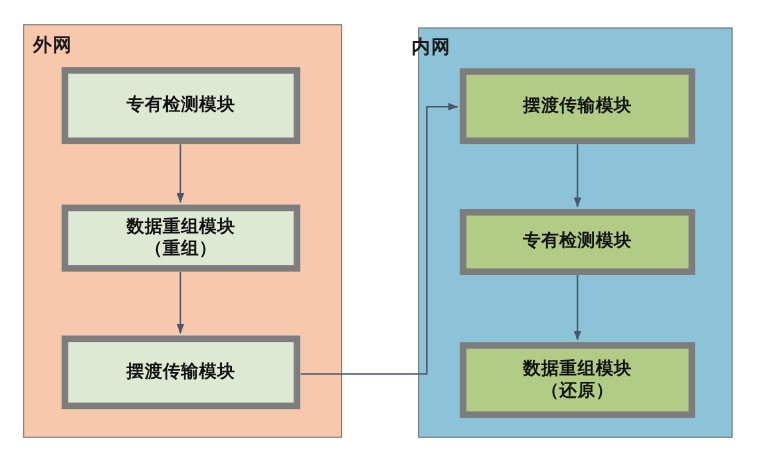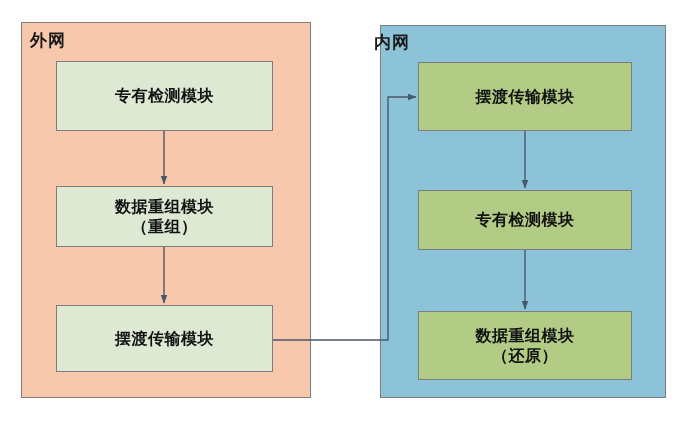--- a/index.html
+++ b/index.html
@@ -29,21 +29,21 @@
     font-size: 17px;
     font-weight: bold;
     color: #1a1a1a;
     letter-spacing: 1px;
     line-height: 1;
     white-space: nowrap;
   }
   .node {
     position: absolute;
     box-sizing: border-box;
-    border: 1px solid #a16207;
+    border: 6px solid #a16207;
     display: flex;
     align-items: center;
     justify-content: center;
     text-align: center;
     font-size: 16px;
     font-weight: bold;
     color: #121212;
     letter-spacing: 0.5px;
     line-height: 1.25;
     white-space: pre-line;

